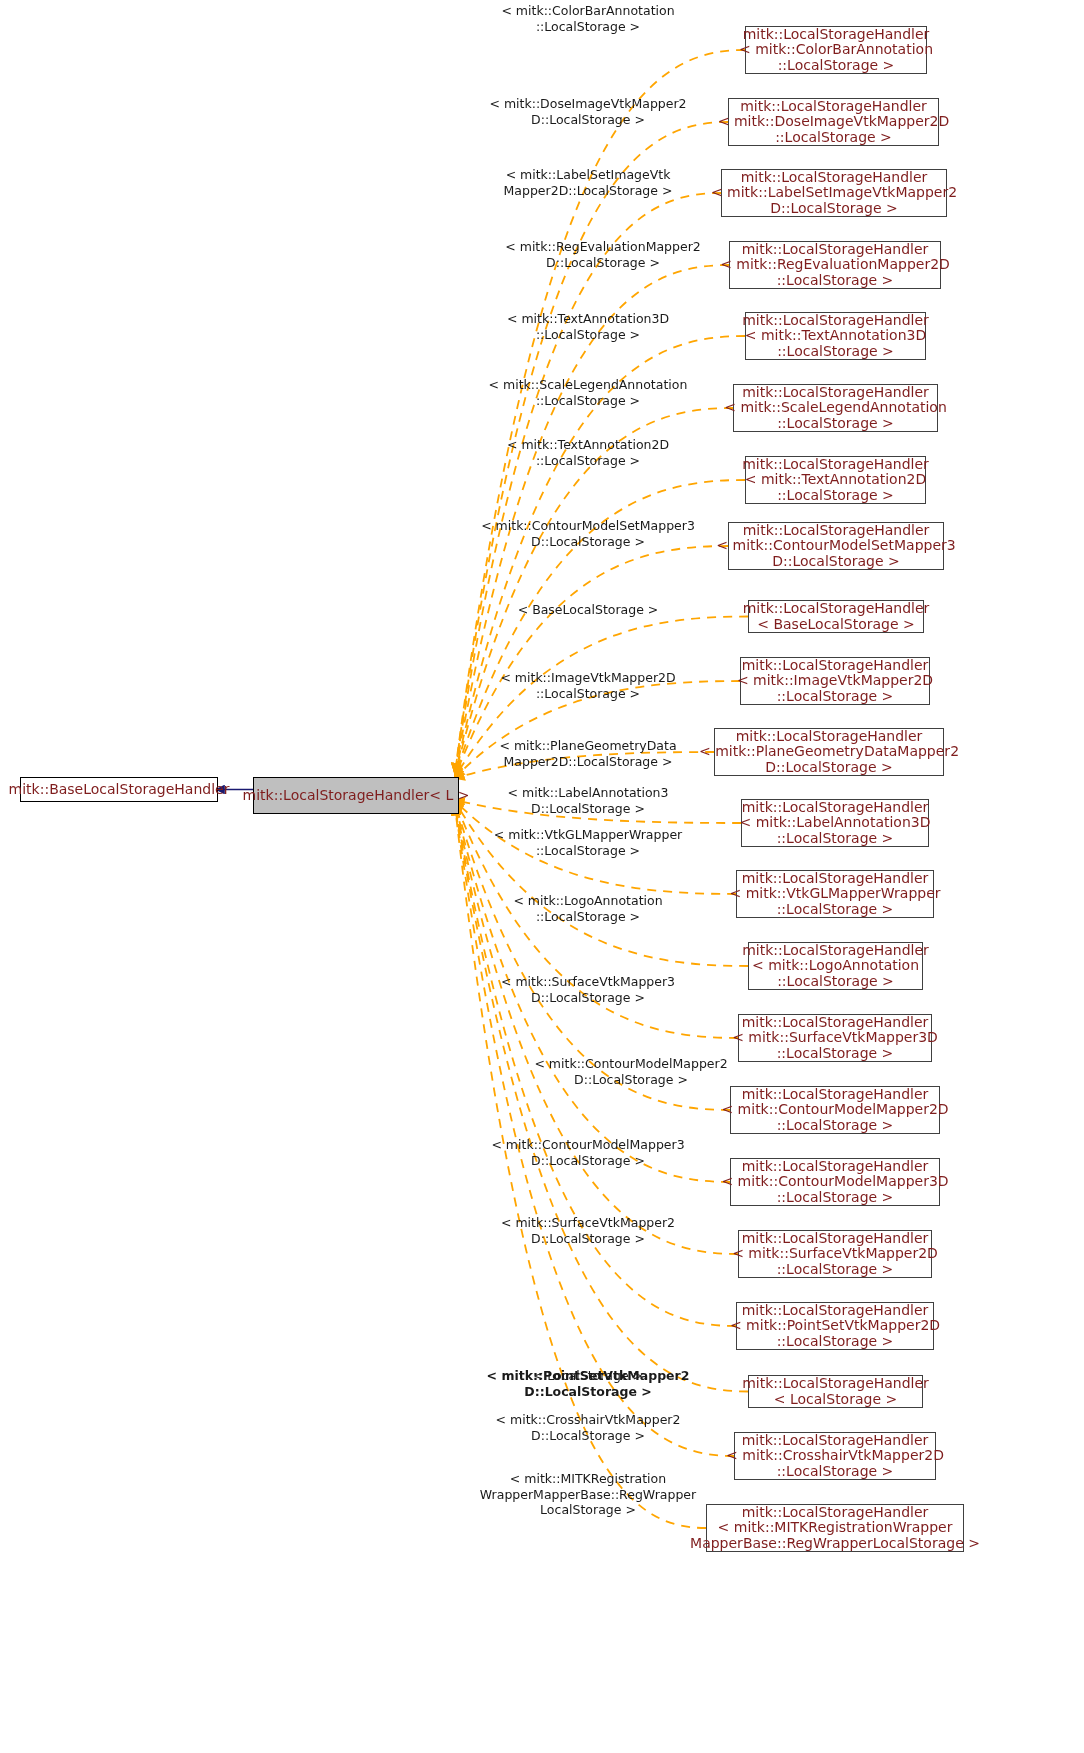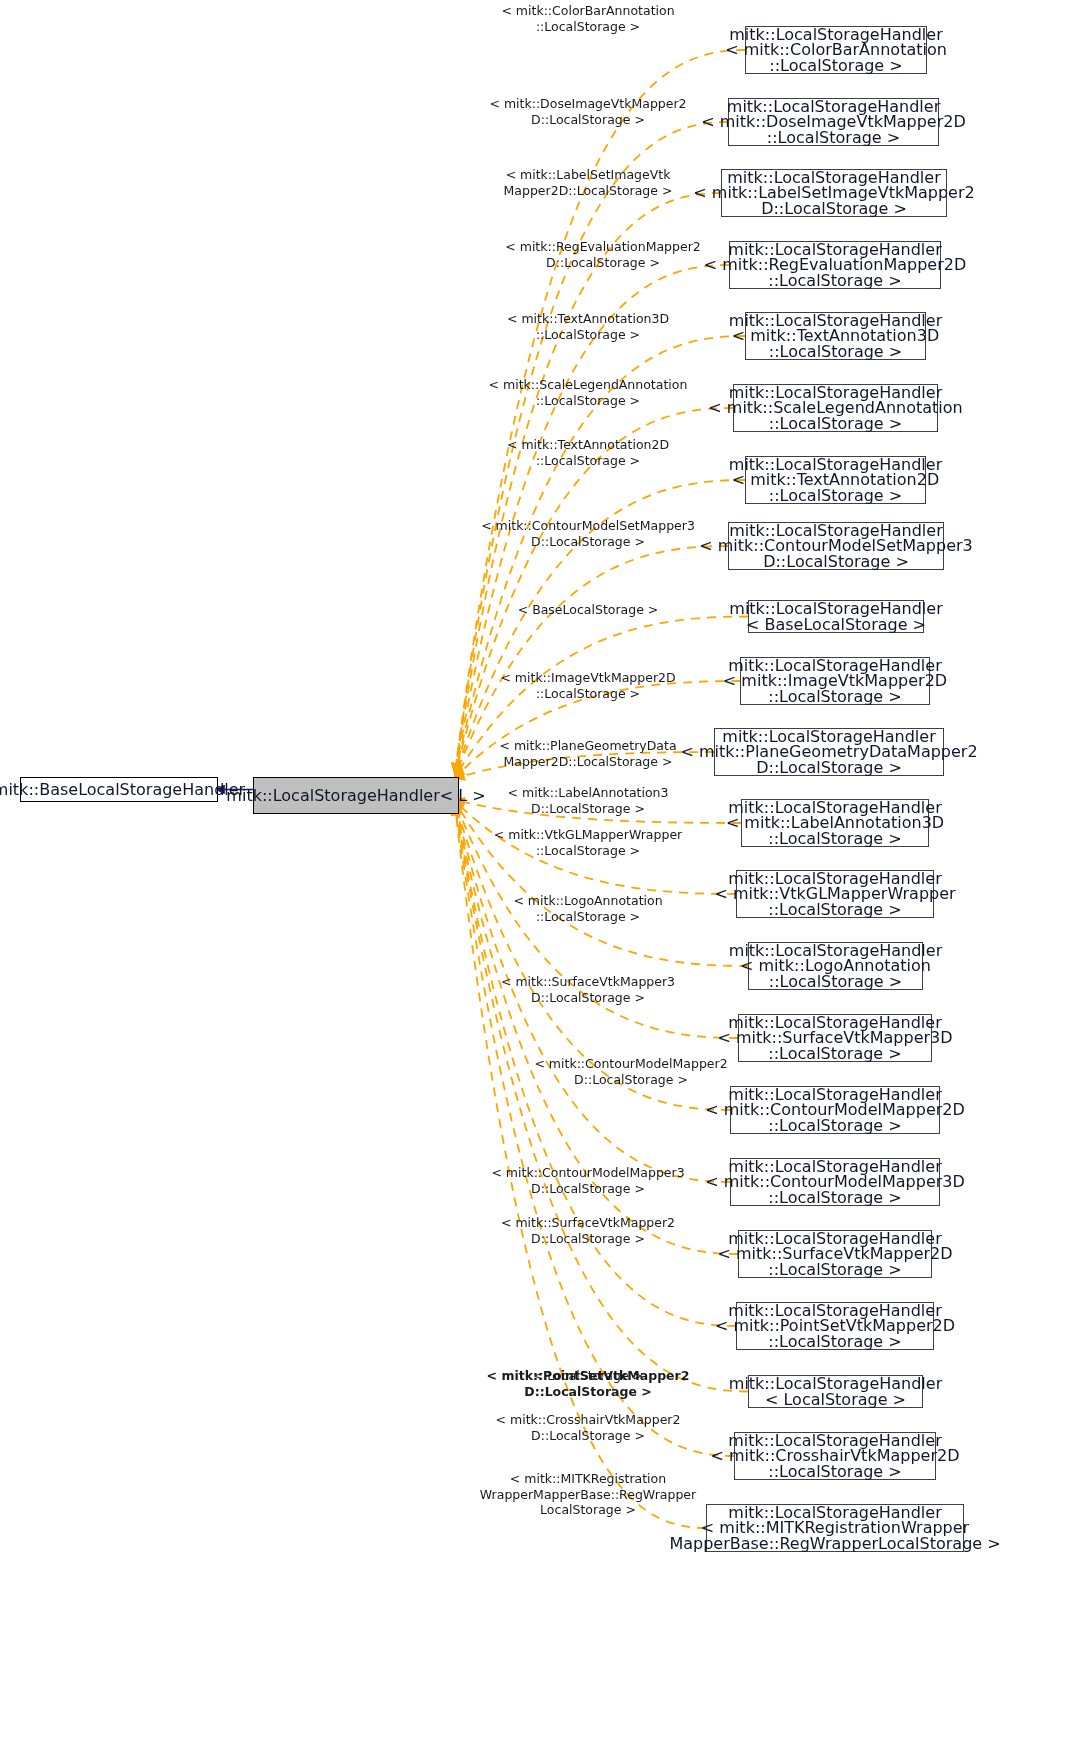--- a/index.html
+++ b/index.html
@@ -23,22 +23,22 @@
     top: 0;
     width: 1084px;
     height: 1753px;
     pointer-events: none;
   }
   .node {
     position: absolute;
     box-sizing: border-box;
     border: 1px solid #404040;
     background: #ffffff;
-    color: #0f172a;
-    font-size: 16px;
+    color: #7f1d1d;
+    font-size: 14px;
     line-height: 15.6px;
     text-align: center;
     display: flex;
     flex-direction: column;
     justify-content: center;
     align-items: center;
     white-space: pre;
     cursor: pointer;
   }
   .node.root {
@@ -194,21 +194,21 @@
       <div class="edge-label" style="left: 588px; top: 785px;">&lt; mitk::LabelAnnotation3
 D::LocalStorage &gt;</div>
       <div class="edge-label" style="left: 588px; top: 827px;">&lt; mitk::VtkGLMapperWrapper
 ::LocalStorage &gt;</div>
       <div class="edge-label" style="left: 588px; top: 893px;">&lt; mitk::LogoAnnotation
 ::LocalStorage &gt;</div>
       <div class="edge-label" style="left: 588px; top: 974px; text-align: center;">&lt; mitk::SurfaceVtkMapper3
 D::LocalStorage &gt;</div>
       <div class="edge-label" style="left: 588px; top: 1056px; margin-left: 43px;">&lt; mitk::ContourModelMapper2
 D::LocalStorage &gt;</div>
-      <div class="edge-label" style="left: 588px; top: 1137px; margin-top: 28px;">&lt; mitk::ContourModelMapper3
+      <div class="edge-label" style="left: 588px; top: 1137px;">&lt; mitk::ContourModelMapper3
 D::LocalStorage &gt;</div>
       <div class="edge-label" style="left: 588px; top: 1215px;">&lt; mitk::SurfaceVtkMapper2
 D::LocalStorage &gt;</div>
       <div class="edge-label" style="left: 588px; top: 1368px; font-weight: bold;">&lt; mitk::PointSetVtkMapper2
 D::LocalStorage &gt;</div>
       <div class="edge-label" style="left: 588px; top: 1368px;">&lt; LocalStorage &gt;</div>
       <div class="edge-label" style="left: 588px; top: 1412px;">&lt; mitk::CrosshairVtkMapper2
 D::LocalStorage &gt;</div>
       <div class="edge-label" style="left: 588px; top: 1471px;">&lt; mitk::MITKRegistration
 WrapperMapperBase::RegWrapper

